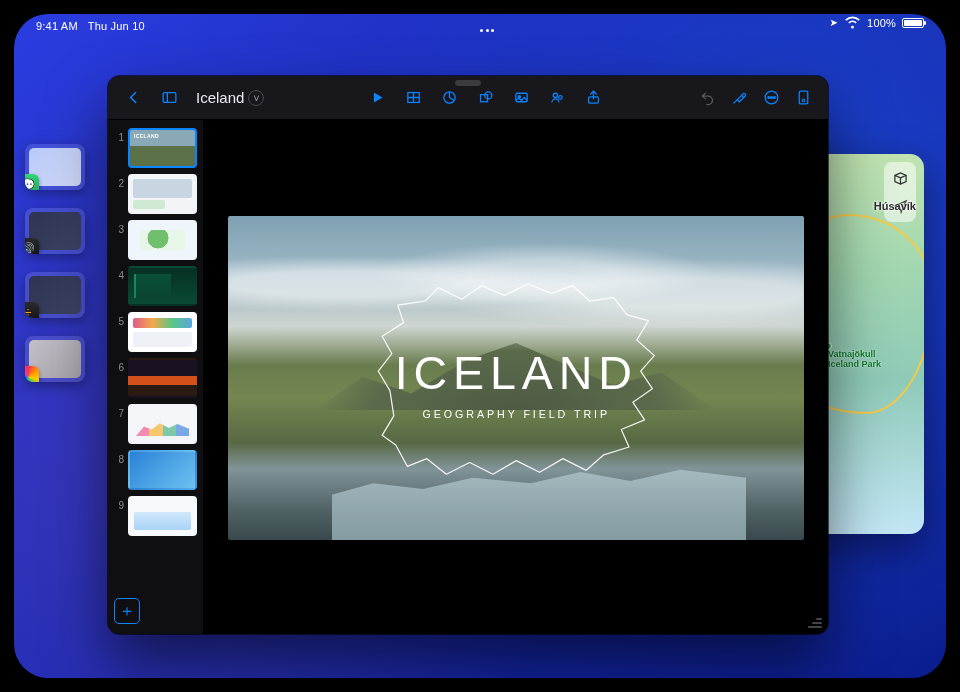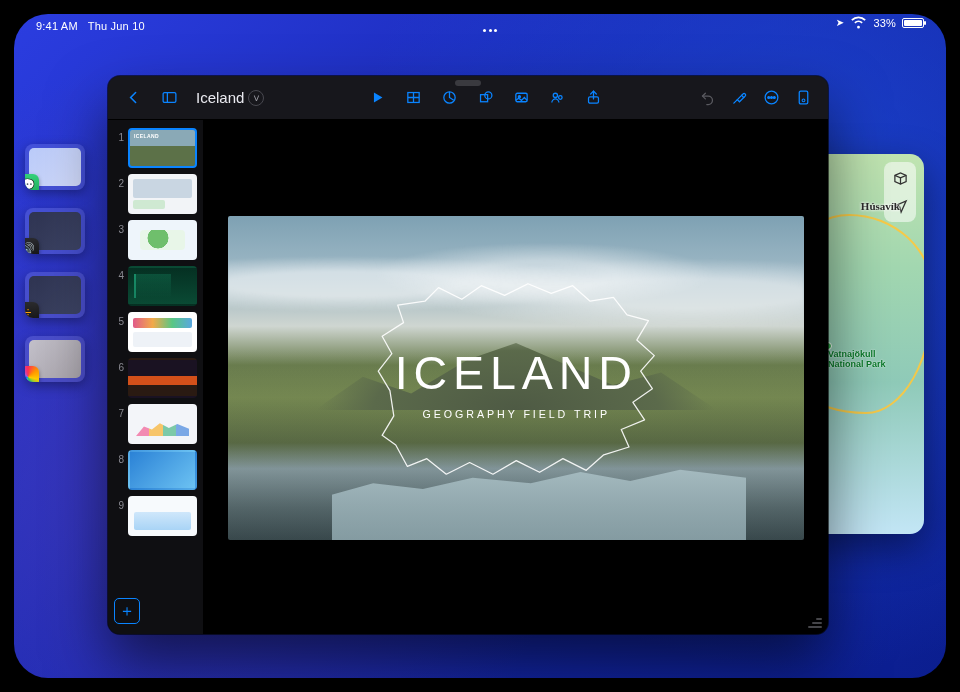--- a/index.html
+++ b/index.html
@@ -242,21 +242,21 @@
           <span></span>
           <span></span>
       </div>
       <div class="right">
         <span style="font-size:10px;">➤</span>
         <span>
           <svg class="icon" viewBox="0 0 24 24" fill="#fff">
               <path d="M12 18a2 2 0 1 0 .001 4A2 2 0 0 0 12 18zm-4.2-3.3a6 6 0 0 1 8.4 0l1.8-1.8a8.5 8.5 0 0 0-12 0zM3.5 10.9a12 12 0 0 1 17 0l1.8-1.8a14.5 14.5 0 0 0-20.6 0z"></path>
             </svg>
         </span>
-        <span>33%</span>
+        <span>100%</span>
         <span class="battery">
             <span class="fill"></span>
           </span>
       </div>
     </div>
 
     <div class="stage-strip">
       <div class="stage-thumb">
         <div class="inner"></div>
         <div class="stage-badge badge-green">💬</div>
@@ -284,24 +284,24 @@
               <path d="M3 7l9 4 9-4"></path>
               <path d="M12 11v10"></path>
             </svg>
         </div>
         <div>
           <svg viewBox="0 0 24 24" width="15" height="15" fill="none" stroke="#333" stroke-width="2">
               <path d="M3 11l18-8-8 18-2-8z"></path>
             </svg>
         </div>
       </div>
-      <div class="map-label" style="top:46px; right:24px;font-family:Liberation Serif, serif;">Húsavík</div>
+      <div class="map-label" style="top:46px; right:8px;">Húsavík</div>
       <div class="map-pin" style="top:188px; right:92px;"></div>
       <div class="map-park" style="top:196px; right:16px; width:80px;">Vatnajökull
-National Park</div>
+Iceland Park</div>
     </div>
 
     <div class="keynote">
       <div class="kn-pill"></div>
 
       <div class="kn-toolbar">
         <div class="tbtn">
           <svg class="icon" viewBox="0 0 24 24" fill="none" stroke="#0a84ff" stroke-width="2.2" stroke-linecap="round">
               <polyline points="15 5 8 12 15 19"></polyline>
             </svg>

